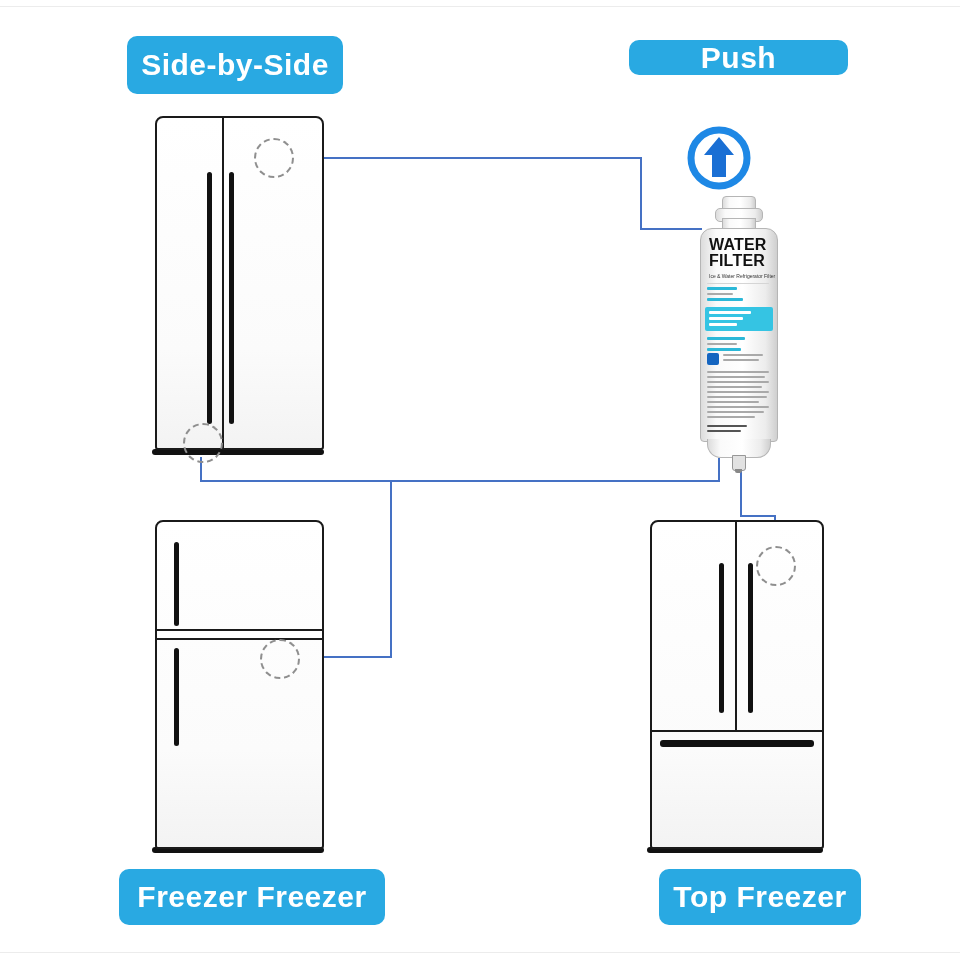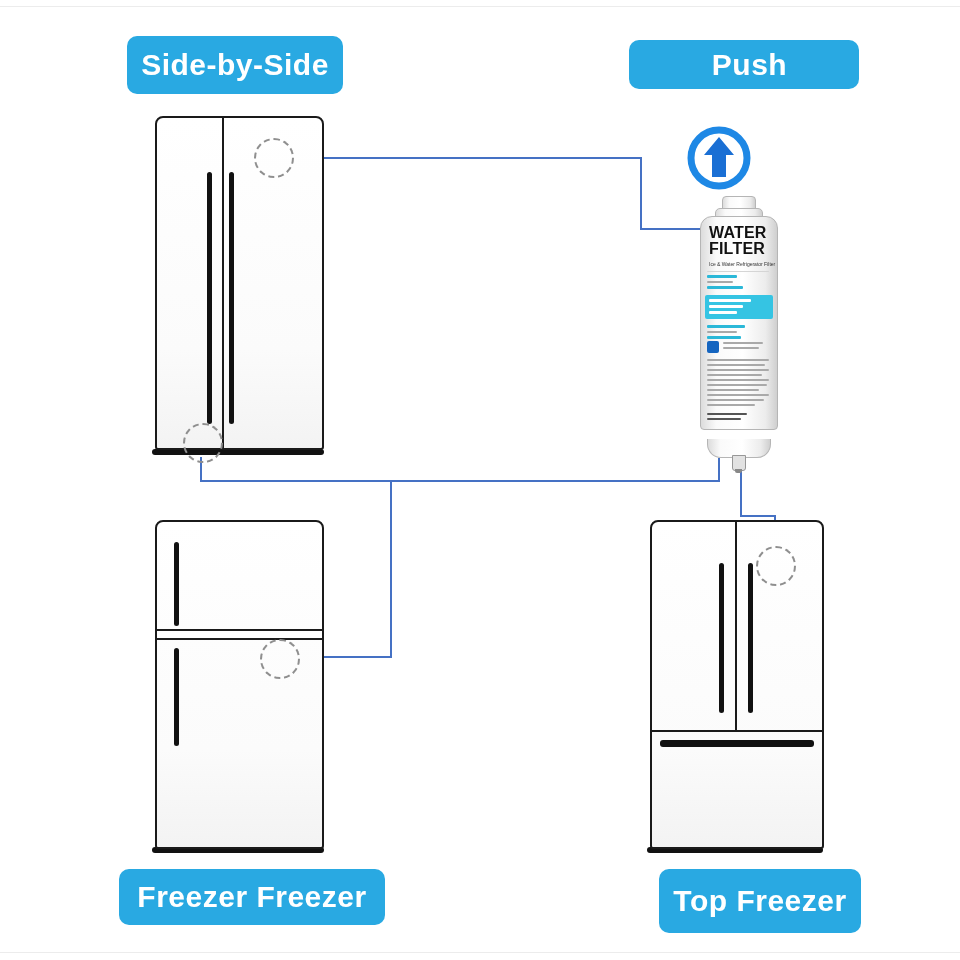--- a/index.html
+++ b/index.html
@@ -32,21 +32,21 @@
   
   .line{position:absolute;background:#4571C4;z-index:1;}
   
   .push-icon{position:absolute;z-index:4;}
   
   .flt{position:absolute;border:1px solid #b5b5b5;
        background:linear-gradient(90deg,#dcdcdc 0%,#fafafa 20%,#ffffff 55%,#ececec 85%,#cfcfcf 100%);}
   .flt-cap-top{left:722px;top:196px;width:32px;height:14px;border-radius:4px 4px 0 0;}
   .flt-flange{left:715px;top:208px;width:46px;height:12px;border-radius:5px;}
   .flt-neck{left:722px;top:218px;width:32px;height:12px;}
-  .flt-body{left:700px;top:216px;width:76px;height:212px;border-radius:12px 12px 4px 4px;z-index:3;}
+  .flt-body{left:700px;top:228px;width:76px;height:212px;border-radius:12px 12px 4px 4px;z-index:3;}
   .flt-shoulder{left:707px;top:439px;width:62px;height:18px;border-radius:0 0 14px 14px;border-top:none;z-index:3;}
   .flt-nozzle{left:732px;top:455px;width:12px;height:14px;background:#e2e2e2;border:1px solid #979797;border-radius:0 0 3px 3px;z-index:3;}
   .flt-nozzle-tip{left:735px;top:469px;width:7px;height:4px;background:#888;border-radius:0 0 2px 2px;z-index:3;position:absolute;}
   .f-title{position:absolute;left:8px;top:8px;font-weight:700;font-size:16px;line-height:16px;color:#111;letter-spacing:.2px;}
   .f-sub{position:absolute;left:8px;top:44px;font-size:5px;color:#333;white-space:nowrap;}
   .bar{position:absolute;border-radius:1px;height:2px;background:#a9a9a9;}
   .bar.teal{background:#2BB8D8;height:3px;}
   .bar.white{background:#ffffff;height:3px;}
   .bar.dark{background:#555;}
   .band{position:absolute;left:4px;right:4px;top:78px;height:24px;background:#35C4E3;border-radius:2px;}
@@ -54,23 +54,23 @@
 </style>
 </head>
 <body>
 
 <div class="canvas">
 
   <div class="hairline" style="top:6px;"></div>
   <div class="hairline" style="top:952px;"></div>
 
   <div class="badge" style="left:127px;top:36px;width:216px;height:58px;">Side-by-Side</div>
-  <div class="badge" style="left:629px;top:40px;width:219px;height:49px;padding-left:11px;">Push</div>
+  <div class="badge" style="left:629px;top:40px;width:219px;height:35px;">Push</div>
   <div class="badge" style="left:119px;top:869px;width:266px;height:56px;">Freezer Freezer</div>
-  <div class="badge" style="left:659px;top:869px;width:202px;height:64px;text-align:right;">Top Freezer</div>
+  <div class="badge" style="left:659px;top:869px;width:202px;height:56px;text-align:right;">Top Freezer</div>
 
   <div class="line" style="left:290px;top:157px;width:350px;height:2px;"></div>
   <div class="line" style="left:640px;top:157px;width:2px;height:73px;"></div>
   <div class="line" style="left:640px;top:228px;width:62px;height:2px;"></div>
   <div class="line" style="left:200px;top:457px;width:2px;height:25px;"></div>
   <div class="line" style="left:200px;top:480px;width:520px;height:2px;"></div>
   <div class="line" style="left:718px;top:458px;width:2px;height:24px;"></div>
   <div class="line" style="left:740px;top:458px;width:2px;height:59px;"></div>
   <div class="line" style="left:740px;top:515px;width:36px;height:2px;"></div>
   <div class="line" style="left:774px;top:515px;width:2px;height:31px;"></div>

